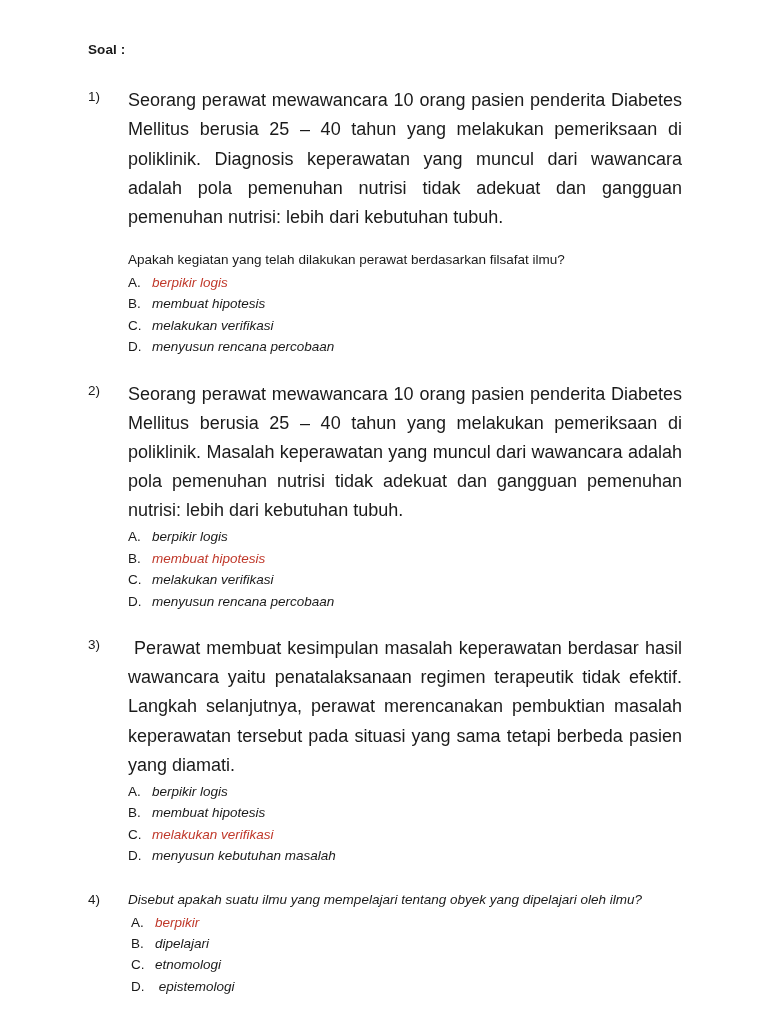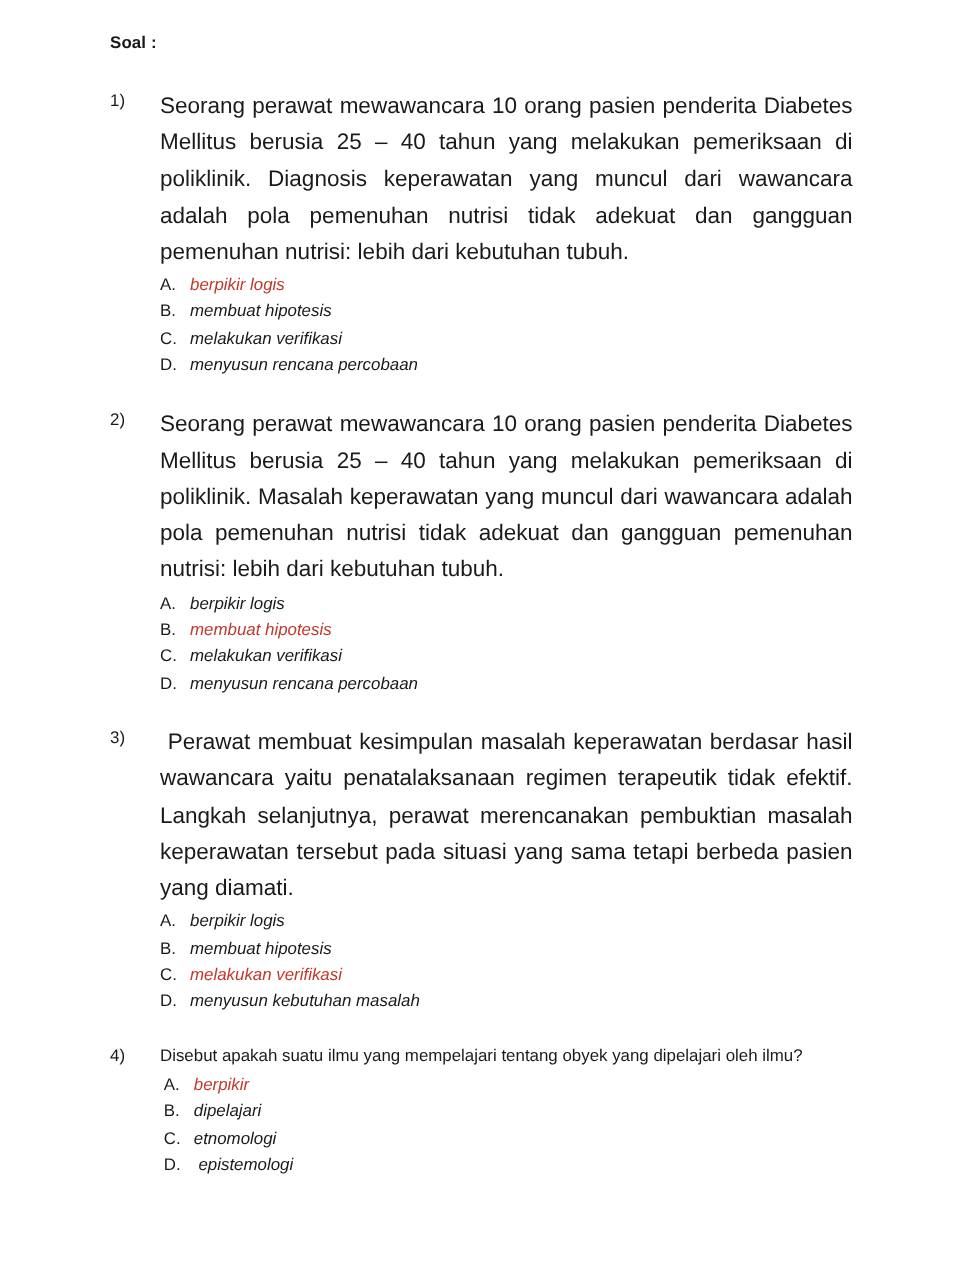--- a/index.html
+++ b/index.html
@@ -13,21 +13,21 @@
     font-family: "Liberation Sans", sans-serif;
     color: #1a1a1a;
     -webkit-font-smoothing: antialiased;
   }
   .page {
     position: relative;
     width: 768px;
     height: 816px;
     background: #ffffff;
     box-sizing: border-box;
-    padding: 24px 86px 0 88px;
+    padding: 40px 86px 0 88px;
   }
   .doc-heading {
     font-size: 13.5px;
     font-weight: 700;
     line-height: 1.5;
     margin: 0 0 26px 0;
     letter-spacing: 0.1px;
   }
   .question {
     display: flex;
@@ -55,20 +55,21 @@
   }
   .q-prompt {
     font-size: 13.5px;
     line-height: 1.62;
     text-align: justify;
     text-justify: inter-word;
     margin: 17px 0 0 0;
   }
   .q-prompt.no-gap {
     margin-top: 0;
+    font-style: italic;
   }
   .options {
     list-style: none;
     margin: 1px 0 0 0;
     padding: 0;
   }
   .options.indented {
     padding-left: 3px;
   }
   .option {
@@ -95,20 +96,21 @@
 <body>
 
 <div class="page">
 
   <div class="doc-heading">Soal :</div>
 
   <div class="question">
     <div class="q-number">1)</div>
     <div class="q-body">
       <p class="q-stem-para">Seorang perawat mewawancara 10 orang pasien penderita Diabetes Mellitus berusia 25 – 40 tahun yang melakukan pemeriksaan di poliklinik. Diagnosis keperawatan yang muncul dari wawancara adalah pola pemenuhan nutrisi tidak adekuat dan gangguan pemenuhan nutrisi: lebih dari kebutuhan tubuh.</p>
+      <p class="q-prompt">Apakah kegiatan yang telah dilakukan perawat berdasarkan filsafat ilmu?</p>
       <ul class="options">
         <li class="option highlight">
           <span class="option-letter">A.</span>
           <span class="option-text">berpikir logis</span>
         </li>
         <li class="option">
           <span class="option-letter">B.</span>
           <span class="option-text">membuat hipotesis</span>
         </li>
         <li class="option">

